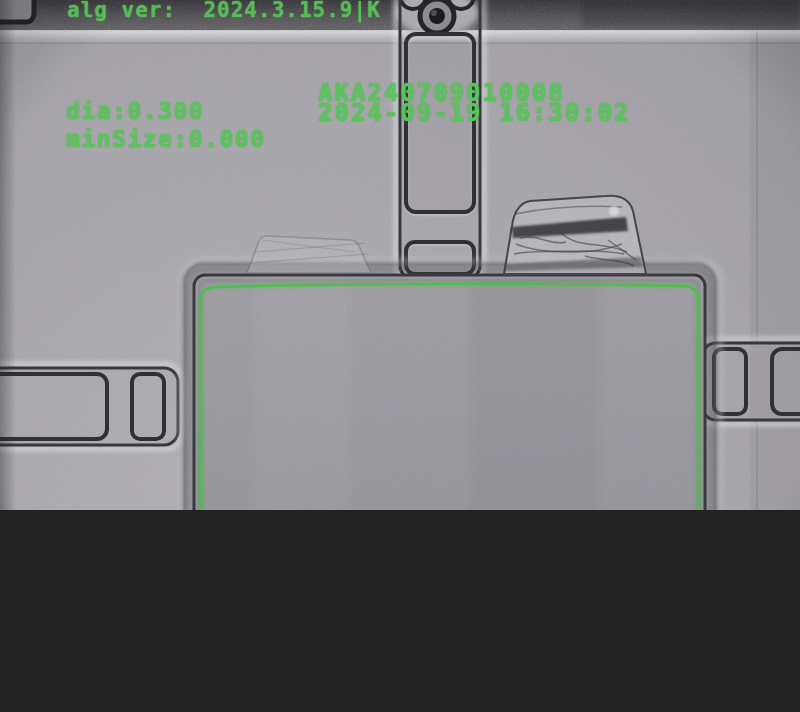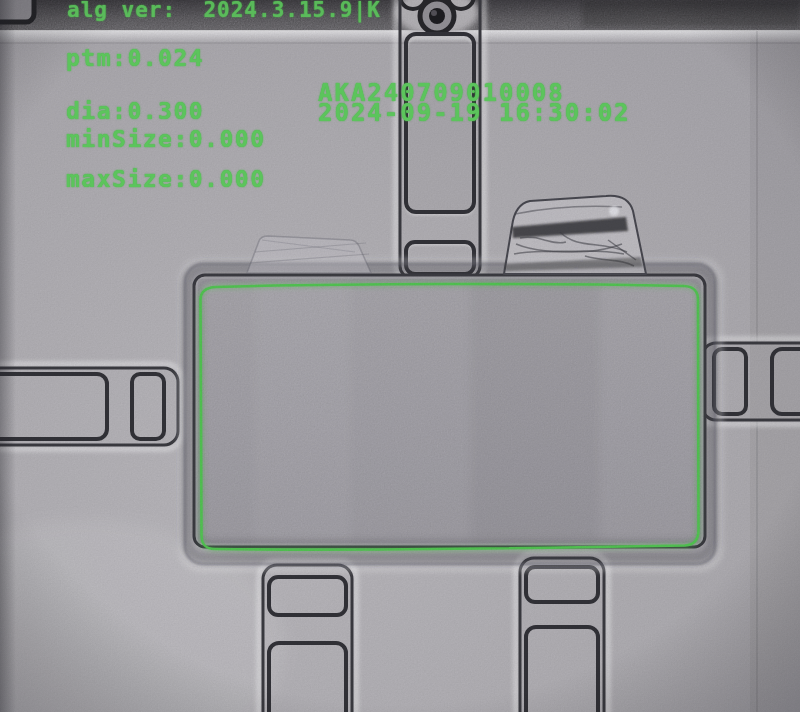--- a/index.html
+++ b/index.html
@@ -1,17 +1,17 @@
 <!DOCTYPE html>
 <html><head>
 <meta charset="utf-8">
 <style>
   html,body{margin:0;padding:0;background:#222;}
   .stage{
-    position:relative;width:800px;height:712px;overflow:hidden;
+    position:relative;width:800px;height:510px;overflow:hidden;
     background:#000000;
     font-family:"DejaVu Sans Mono", monospace;
   }
   .stage svg{position:absolute;left:0;top:0;}
   .gtext{
     position:absolute;
     color:#5cc45c;
     text-shadow:0 0 2px rgba(80,195,80,.65), 0 0 1px rgba(60,170,60,.9);
     font-weight:bold;
     white-space:pre;
@@ -188,20 +188,18 @@
     </g>
 
     <g>
       <rect x="0" y="0" width="800" height="712" filter="url(#grain)" opacity="0.07"></rect>
       <rect x="0" y="0" width="16" height="712" fill="url(#leftEdge)"></rect>
       <rect x="0" y="0" width="800" height="712" fill="url(#vign)"></rect>
     </g>
   </svg>
 
   <div class="gtext t-top" style="left:67px;top:-2px;">alg ver:  2024.3.15.9|K</div>
-  <div class="gtext t-left" style="left:66px;top:45px;">ptm:0.024</div>
   <div class="gtext t-left" style="left:66px;top:98px;text-align:center;">dia:0.300</div>
   <div class="gtext t-left" style="left:66px;top:126px;">minSize:0.000</div>
-  <div class="gtext t-left" style="left:66px;top:166px;">maxSize:0.000</div>
   <div class="gtext t-mid" style="left:318px;top:47px;margin-top:32px;">AKA240709010008</div>
   <div class="gtext t-mid" style="left:318px;top:99px;">2024-09-19 16:30:02</div>
 
 </div>
 
 </body></html>

